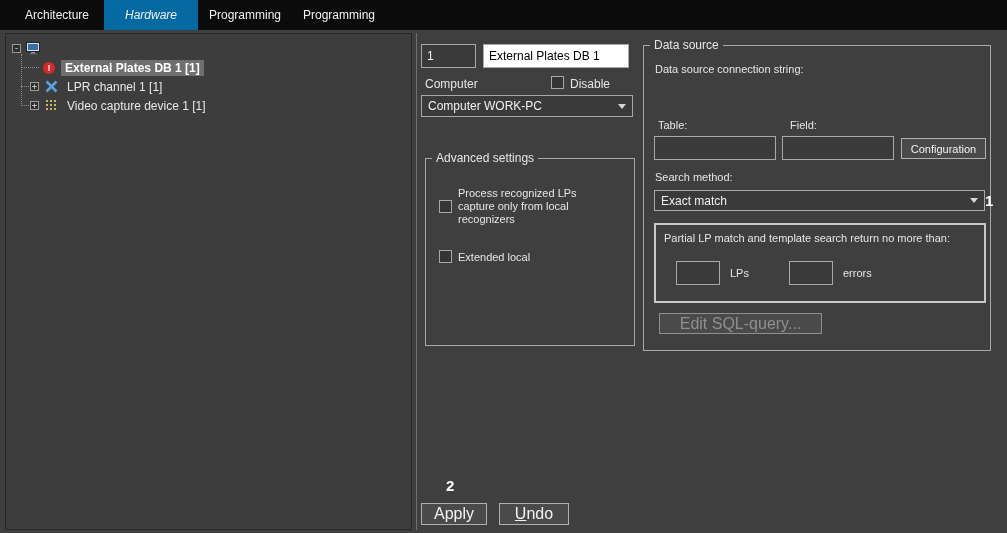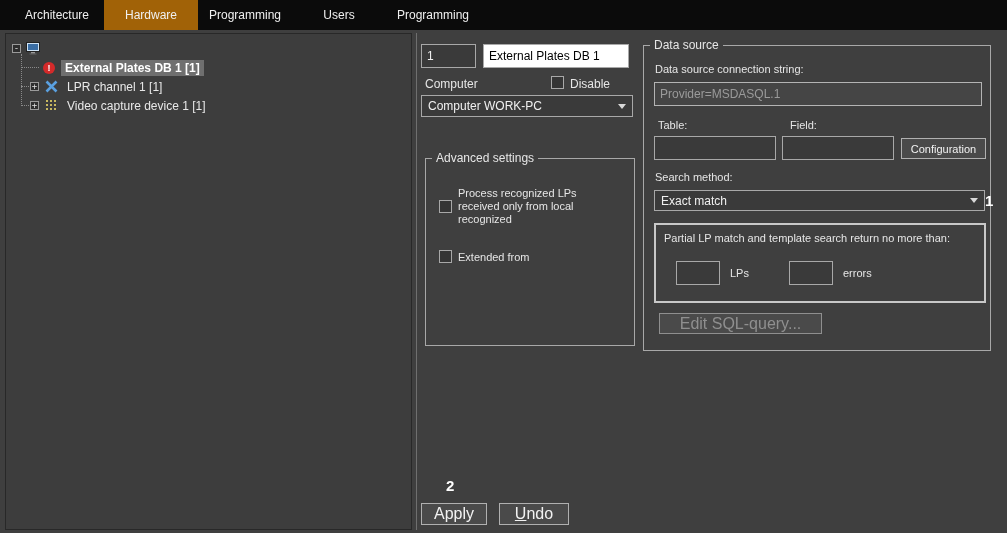--- a/index.html
+++ b/index.html
@@ -12,21 +12,21 @@
 
   
   .topbar {
     position: absolute; left:0; top:0; width:1007px; height:30px;
     background:#0b0b0b; display:flex; align-items:stretch; padding-left:10px;
   }
   .tab {
     min-width:94px; display:flex; align-items:center; justify-content:center;
     color:#f0f0f0; font-size:12px; cursor:default;
   }
-  .tab.active { background:#a16207; }
+  .tab.active { background:#0369a1;font-style:italic; }
 
   
   .tree-panel {
     position:absolute; left:5px; top:33px; width:407px; height:497px;
     background:#3d3d3d; border:1px solid #282828; padding-top:5px;
   }
   .splitter { position:absolute; left:416px; top:33px; width:1px; height:497px; background:#6f6f6f; }
   .tree-row { position:relative; height:19px; display:flex; align-items:center; white-space:nowrap; }
   .expander {
     width:9px; height:9px; border:1px solid #9a9a9a; background:#2e2e2e;
@@ -82,21 +82,20 @@
 </style>
 </head>
 <body>
 
 <div class="screen">
 
   <div class="topbar">
     <div class="tab">Architecture</div>
     <div class="tab active">Hardware</div>
     <div class="tab">Programming</div>
-    <div class="tab">Users</div>
     <div class="tab">Programming</div>
   </div>
 
   <div class="tree-panel">
 
     <div class="connector v" style="left:15px; top:20px; height:52px;"></div>
     <div class="connector h" style="left:15px; top:33px; width:18px;"></div>
     <div class="connector h" style="left:15px; top:52px; width:12px;"></div>
     <div class="connector h" style="left:15px; top:71px; width:12px;"></div>
 
@@ -159,30 +158,29 @@
   <span class="lbl" style="left:570px; top:77px;">Disable</span>
 
   <div class="combo" style="left:421px; top:95px; width:212px; height:22px;">
     <span>Computer WORK-PC</span>
     <span class="arrow"></span>
   </div>
 
   <div class="groupbox" style="left:425px; top:158px; width:210px; height:188px;">
     <span class="legend">Advanced settings</span>
     <span class="checkbox" style="left:13px; top:41px;"></span>
-    <span class="lbl" style="left:32px; top:28px; width:152px; font-size:11px; line-height:13px;">Process recognized LPs received only from local recognized</span>
+    <span class="lbl" style="left:32px; top:28px; width:152px; font-size:11px; line-height:13px;">Process recognized LPs capture only from local recognizers</span>
     <span class="checkbox" style="left:13px; top:91px;"></span>
-    <span class="lbl" style="left:32px; top:92px; font-size:11px;">Extended from</span>
+    <span class="lbl" style="left:32px; top:92px; font-size:11px;">Extended local</span>
   </div>
 
   <div class="groupbox" style="left:643px; top:45px; width:348px; height:306px;">
     <span class="legend">Data source</span>
 
     <span class="lbl" style="left:11px; top:17px; font-size:11px;">Data source connection string:</span>
-    <div class="field disabled-text" style="left:10px; top:36px; width:328px; height:24px;">Provider=MSDASQL.1</div>
 
     <span class="lbl" style="left:14px; top:73px; font-size:11px;">Table:</span>
     <span class="lbl" style="left:146px; top:73px; font-size:11px;">Field:</span>
     <input class="field" style="left: 10px; top: 90px; width: 122px; height: 24px;" value="">
     <input class="field" style="left: 138px; top: 90px; width: 112px; height: 24px;" value="">
     <div class="btn" style="left:257px; top:92px; width:85px; height:21px; font-size:11px;">Configuration</div>
 
     <span class="lbl" style="left:11px; top:125px; font-size:11px;">Search method:</span>
     <div class="combo" style="left:10px; top:144px; width:331px; height:21px;">
       <span>Exact match</span>

